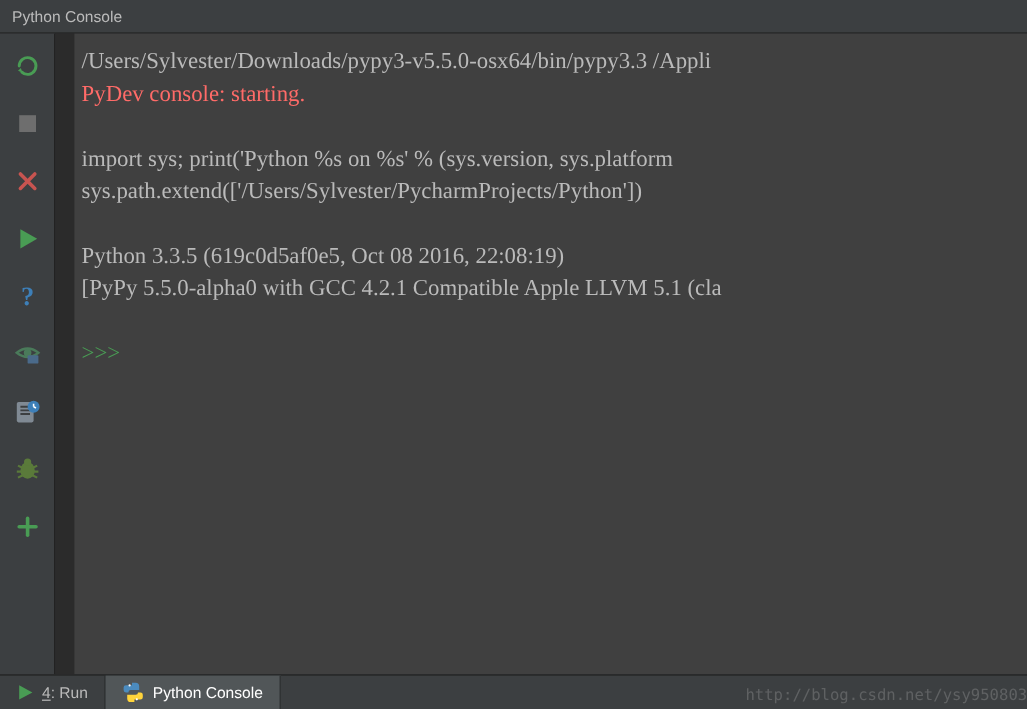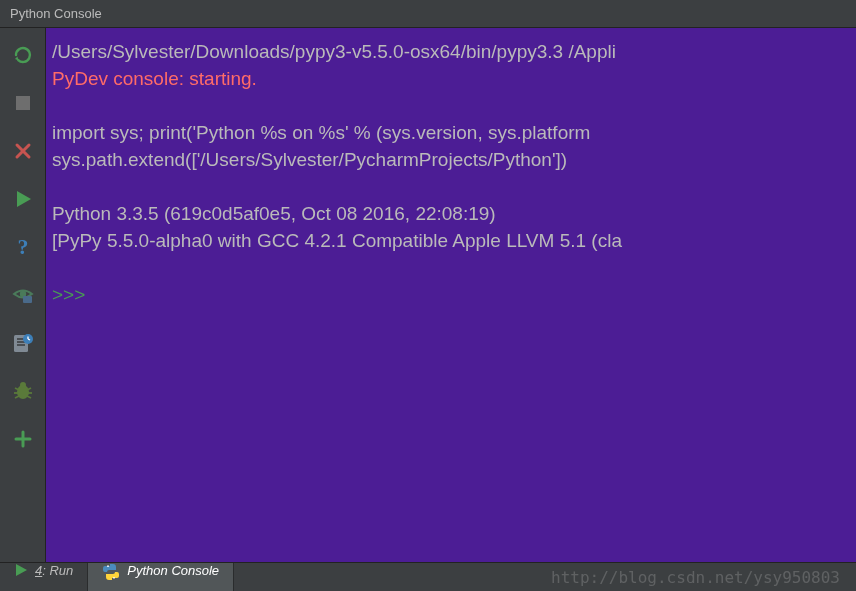--- a/index.html
+++ b/index.html
@@ -38,63 +38,63 @@
     width: 30px;
     height: 30px;
     display: flex;
     align-items: center;
     justify-content: center;
     margin-bottom: 18px;
     cursor: pointer;
   }
   .console {
     flex: 1;
-    background: #4c1d95;
+    background: #404040;
     color: #a9b7c6;
     padding: 10px 8px 8px 6px;
-    font-family: Liberation Sans, sans-serif;
+    font-family: Liberation Serif, serif;
     font-size: 19px;
     line-height: 27px;
     white-space: pre;
     overflow: hidden;
+    margin-left: 16px;
   }
   .c-white { color: #bababa; }
   .c-red   { color: #ff6b68; }
   .c-green { color: #499c54; font-weight: 500; }
   .bottom-bar {
     position: absolute;
     left: 0; right: 0; bottom: 0;
     height: 29px;
     background: #3c3f41;
     border-top: 1px solid #222;
     display: flex;
     align-items: stretch;
     color: #bbbbbb;
     font-size: 13px;
   }
   .bb-item {
     display: flex;
-    align-items: flex-start;
+    align-items: center;
     padding: 0 14px;
     gap: 7px;
     cursor: pointer;
     border-right: 1px solid #2a2c2d;
-    font-style: italic;
   }
   .bb-item.active {
     background: #515658;
     color: #ffffff;
   }
   .bb-item .u { text-decoration: underline; }
   .watermark {
     position: absolute;
-    right: 16px;
+    right: 0;
     bottom: 4px;
     font-family: monospace;
-    font-size: 16px;
+    font-size: 13px;
     color: rgba(200,200,200,0.25);
     pointer-events: none;
   }
   svg { display: block; }
 </style>
 </head>
 <body>
 
 <div class="header">
   <span>Python Console</span>

